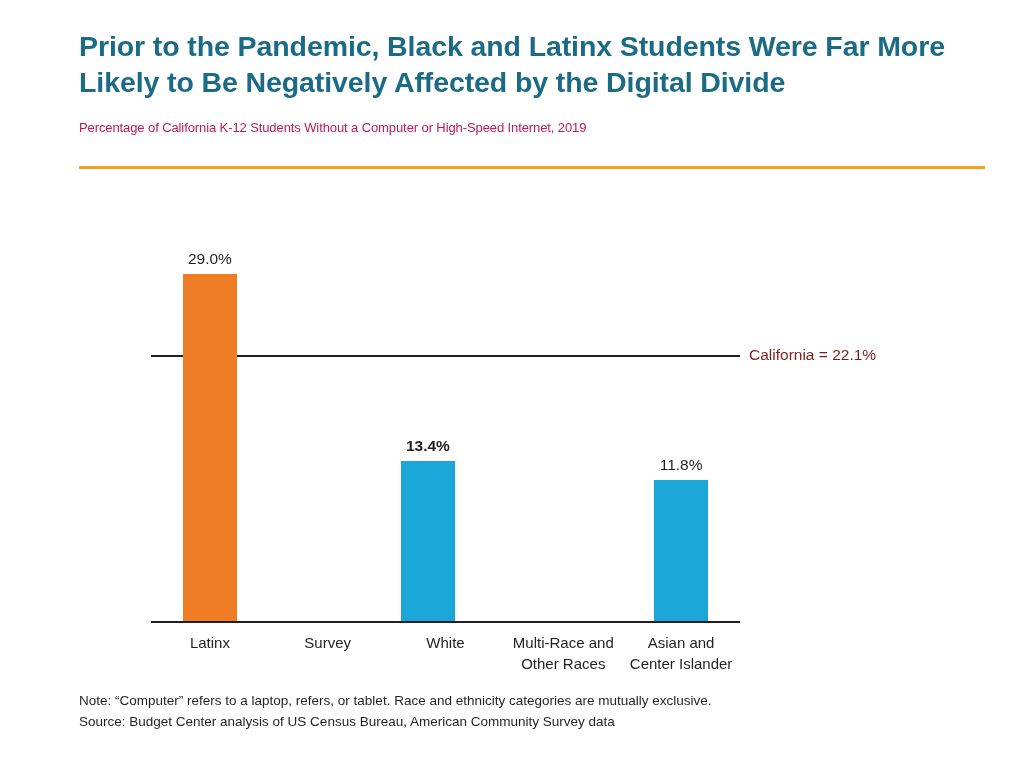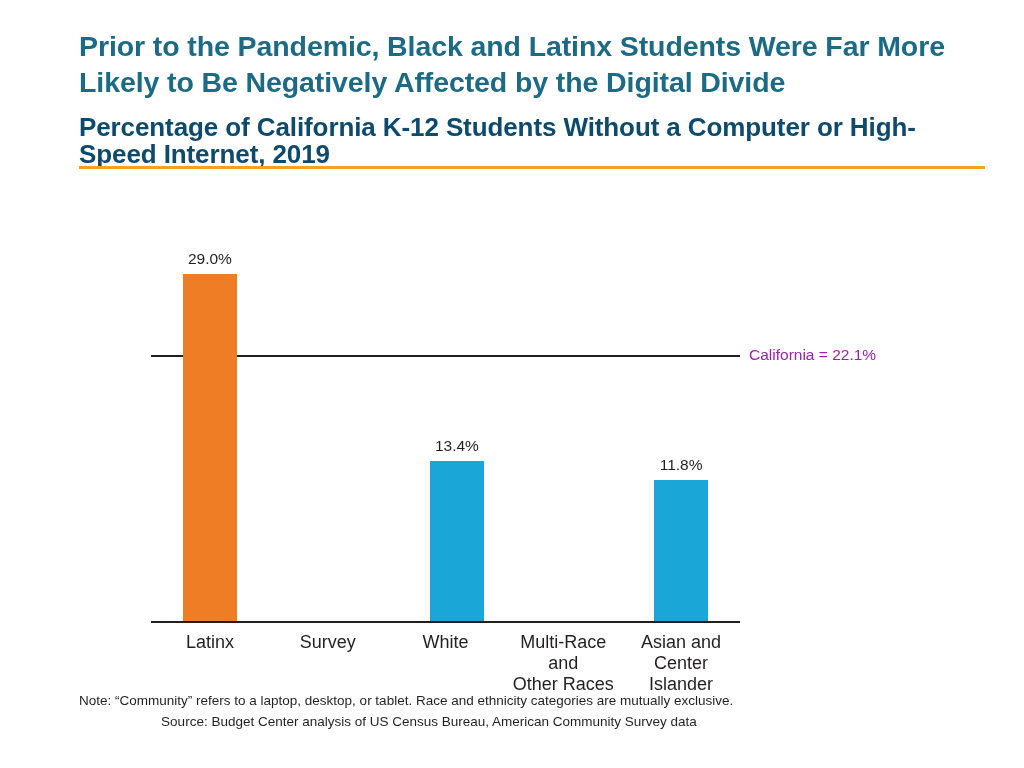--- a/index.html
+++ b/index.html
@@ -30,24 +30,24 @@
   }
   .title {
     font-size: 28.5px;
     line-height: 36px;
     color: #1b6b87;
     font-weight: 600;
     letter-spacing: -0.1px;
     margin: 0;
   }
   .subtitle {
-    font-size: 26px;
+    font-size: 13px;
     line-height: 27px;
-    color: #0c4a6e;
-    font-weight: 700;
+    color: #be185d;
+    font-weight: 400;
     margin: 14px 0 0 0;
     letter-spacing: -0.1px;
   }
   .rule {
     position: absolute;
     left: 59px;
     top: 166px;
     width: 906px;
     height: 3px;
     background: #f5a11f;
@@ -76,21 +76,21 @@
     top: 355px;
     width: 589px;
     height: 1.5px;
     background: #231f20;
   }
   .avg-label {
     position: absolute;
     left: 729px;
     top: 346px;
     font-size: 15.5px;
-    color: #a21caf;
+    color: #7f1d1d;
     white-space: nowrap;
   }
 
   .bars {
     position: absolute;
     left: 131px;
     top: 240px;
     width: 589px;
     height: 382px;
   }
@@ -123,36 +123,36 @@
     left: 131px;
     top: 632px;
     width: 589px;
     height: 52px;
   }
   .cat {
     position: absolute;
     top: 0;
     width: 117.8px;
     text-align: center;
-    font-size: 18px;
+    font-size: 15px;
     line-height: 21px;
     color: #231f20;
   }
 
   
   .footer {
     position: absolute;
     left: 59px;
     top: 692px;
     width: 700px;
     font-size: 13.5px;
     line-height: 17.5px;
     color: #231f20;
   }
-  .footer .src { margin-top: 3px; text-align: center; }
+  .footer .src { margin-top: 3px; }
 </style>
 </head>
 <body>
 
 <div class="page">
 
   <div class="header">
     <h1 class="title">Prior to the Pandemic, Black and Latinx Students Were Far More Likely to Be Negatively Affected by the Digital Divide</h1>
     <p class="subtitle">Percentage of California K-12 Students Without a Computer or High-Speed Internet, 2019</p>
   </div>
@@ -164,21 +164,21 @@
     <div class="avg-label">California = 22.1%</div>
 
     <div class="bars">
 
       <div class="bar-slot" style="left:0px;">
         <div class="bar orange" style="height:348px;"></div>
         <div class="bar-value" style="bottom:354px;">29.0%</div>
       </div>
 
 
-      <div class="bar-slot" style="left:247px;">
+      <div class="bar-slot" style="left:218px;font-weight:bold;">
         <div class="bar blue" style="height:161px;"></div>
         <div class="bar-value" style="bottom:167px;">13.4%</div>
       </div>
 
 
       <div class="bar-slot" style="left:471.2px;">
         <div class="bar blue" style="height:142px;"></div>
         <div class="bar-value" style="bottom:148px;">11.8%</div>
       </div>
 
@@ -202,17 +202,17 @@
       </div>
       <div class="cat" style="left:471.2px;">
         <div>Asian and</div>
         <div>Center Islander</div>
       </div>
     </div>
 
   </div>
 
   <div class="footer">
-    <div class="note">Note: “Community” refers to a laptop, desktop, or tablet. Race and ethnicity categories are mutually exclusive.</div>
+    <div class="note">Note: “Computer” refers to a laptop, refers, or tablet. Race and ethnicity categories are mutually exclusive.</div>
     <div class="src">Source: Budget Center analysis of US Census Bureau, American Community Survey data</div>
   </div>
 
 </div>
 
 </body></html>

